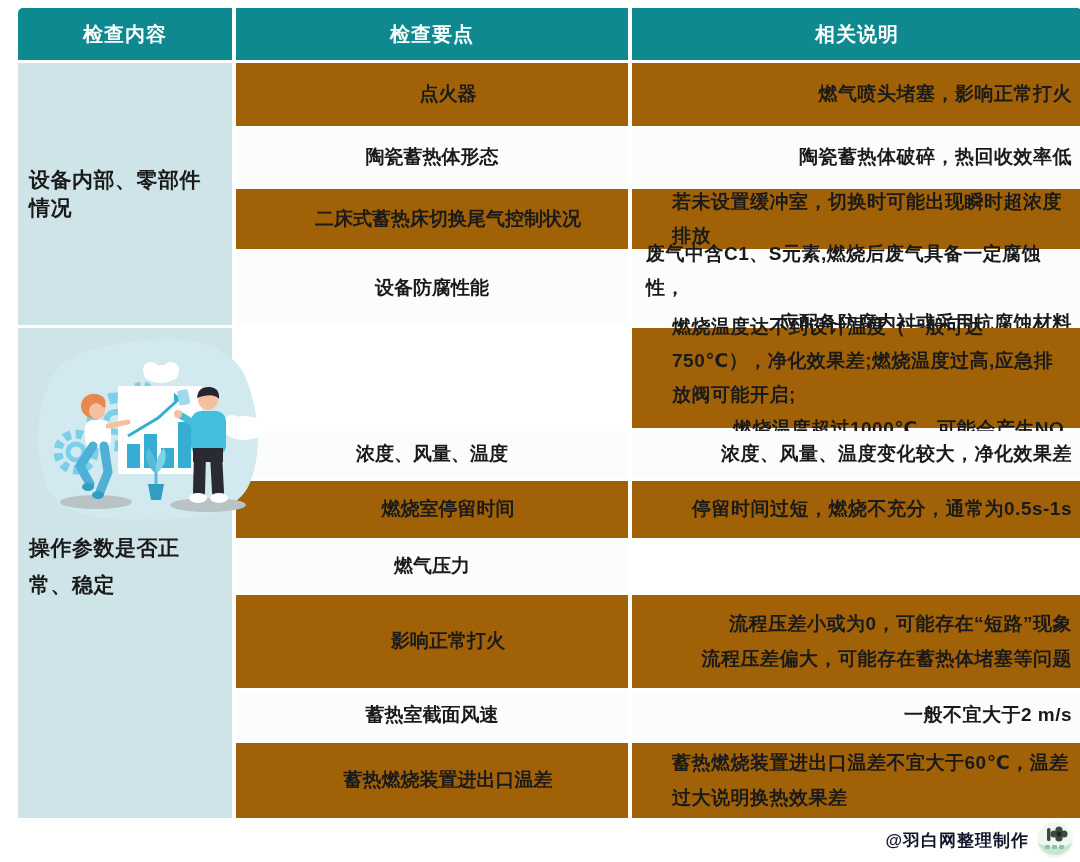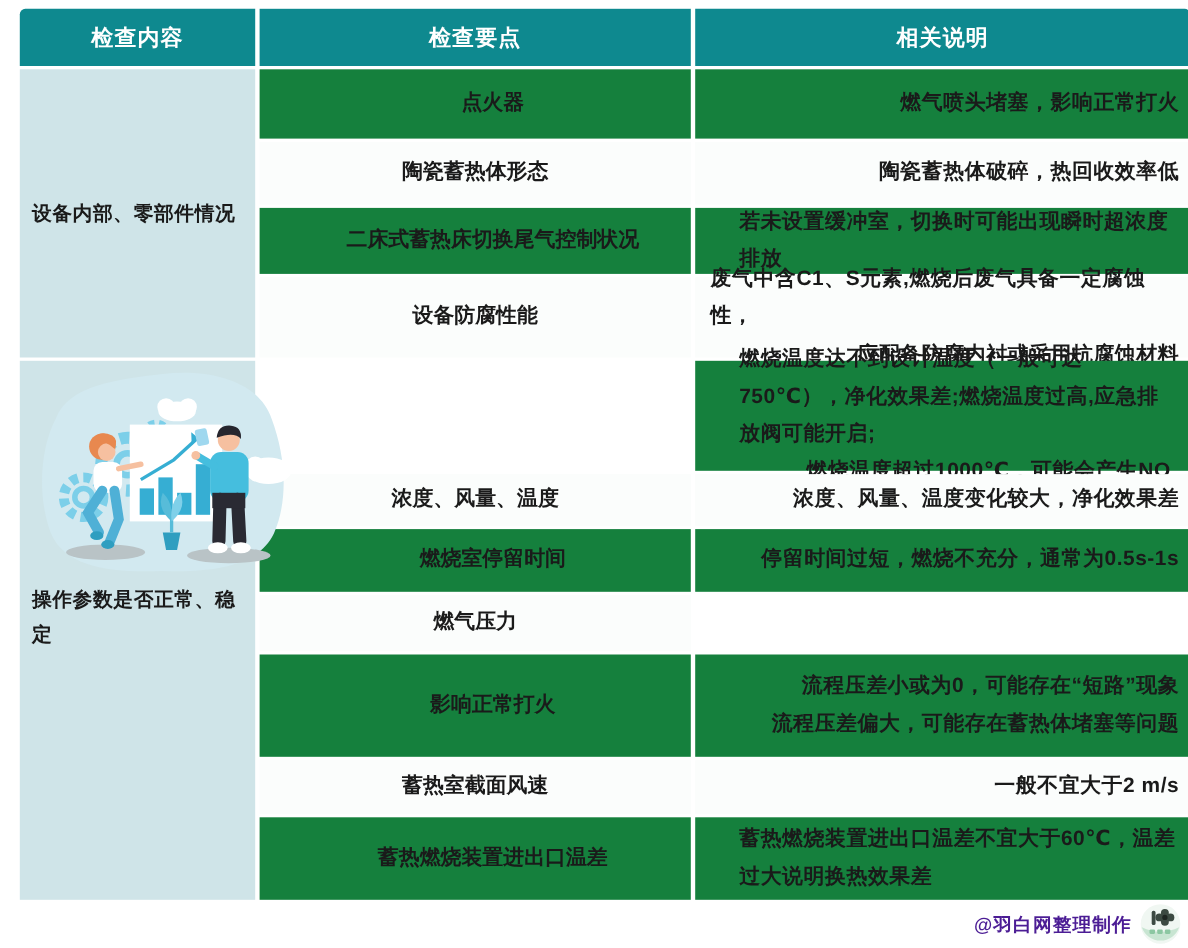--- a/index.html
+++ b/index.html
@@ -16,40 +16,40 @@
     gap:3px 4px;
     margin-left:10px;
   }
   .th{
     background:#0e898f;color:#ffffff;
     display:flex;align-items:center;justify-content:center;
     font-size:20px;font-weight:700;letter-spacing:1px;
   }
   .th.first{border-top-left-radius:5px;}
   .th.last{border-top-right-radius:5px;}
-  .group{background:#cfe4e8;color:#1a1a1a;font-weight:700;font-size:18px;}
+  .group{background:#cfe4e8;color:#1a1a1a;font-weight:700;font-size:21px;}
   .gA{grid-column:1;grid-row:2/6;display:flex;align-items:center;padding:0 11px;letter-spacing:.5px;}
   .gB{grid-column:1;grid-row:6/13;position:relative;letter-spacing:.5px;}
   .gB .label{margin-top:4px;padding:0 11px;line-height:1.75;}
   .illus{display:block;margin:6px 0 0 12px;position:relative;z-index:2;overflow:visible;}
   .cell{color:#1a1a1a;font-weight:700;font-size:19px;}
   .point{display:flex;align-items:center;justify-content:center;text-align:center;padding:0 8px;line-height:1.5;}
   .note{display:flex;flex-direction:column;justify-content:center;padding:2px 10px 2px 14px;line-height:1.8;letter-spacing:.5px;}
-  .mint{background:#15803d;padding-left:40px;}
+  .mint{background:#a16207;padding-left:40px;}
   .white{background:#fbfdfc;}
   .c2{grid-column:2;} .c3{grid-column:3;align-items:flex-end;}
   .r1{grid-row:2;} .r2{grid-row:3;} .r3{grid-row:4;} .r4{grid-row:5;}
   .r5{grid-row:6;} .r6{grid-row:7;} .r7{grid-row:8;} .r8{grid-row:9;}
   .r9{grid-row:10;} .r10{grid-row:11;} .r11{grid-row:12;}
   sub{font-size:13px;font-weight:700;line-height:0;}
   .footer{
     position:absolute;left:0;top:818px;width:1074px;height:44px;
     display:flex;align-items:center;justify-content:flex-end;gap:7px;
   }
-  .credit{font-size:17px;font-weight:700;color:#4c1d95;letter-spacing:1px;text-align:right;}
+  .credit{font-size:17px;font-weight:700;color:#0f172a;letter-spacing:1px;text-align:right;}
 </style>
 </head>
 <body>
 
 <div class="table">
 
   <div class="th first">检查内容</div>
   <div class="th">检查要点</div>
   <div class="th last">相关说明</div>
 

